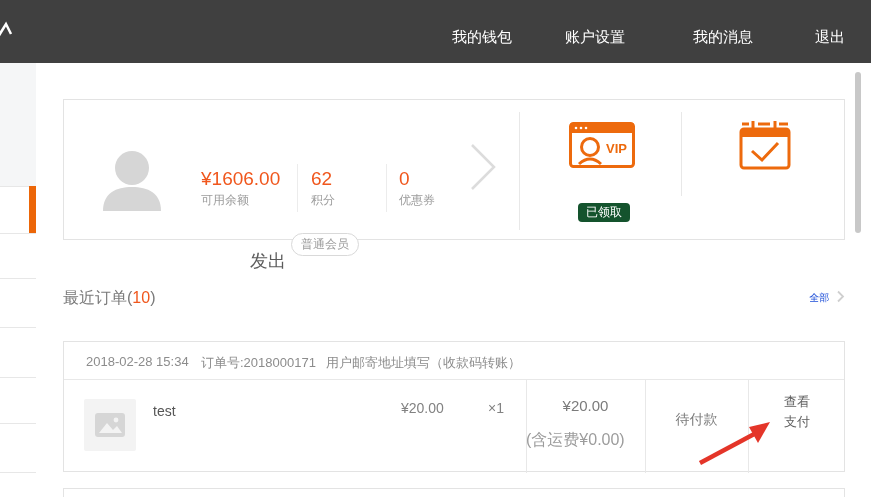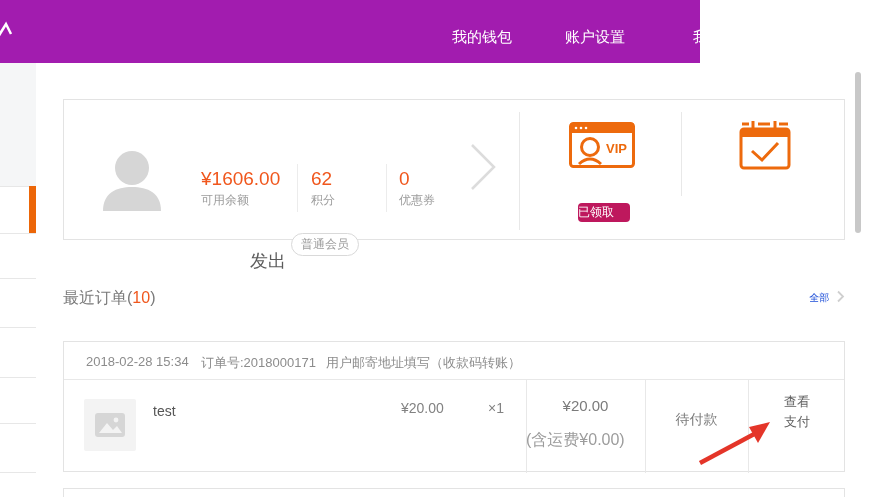--- a/index.html
+++ b/index.html
@@ -2,21 +2,21 @@
 <html><head>
 <meta charset="utf-8">
 <style>
   * { margin:0; padding:0; box-sizing:border-box; }
   html,body { background:#fff; }
   body { font-family:"Liberation Sans","DejaVu Sans",sans-serif; }
   #screen { position:relative; width:871px; height:497px; background:#fff; overflow:hidden; }
   .abs { position:absolute; }
 
   
-  .topbar { left:0; top:0; width:700px; height:63px; background:#a21caf; }
+  .topbar { left:0; top:0; width:871px; height:63px; background:#404040; }
   .nav-item { top:28px; color:#fff; font-size:15px; cursor:pointer; white-space:nowrap; }
 
   
   .side-gray { left:0; top:63px; width:36px; height:123px; background:#f5f6f7; }
   .side-row { left:0; width:36px; background:#fff; cursor:pointer; }
   .side-div { left:0; width:36px; height:1px; background:#e7e7e7; }
   .side-active { left:29px; top:186px; width:7px; height:47px; background:#ec6608; }
 
   
   .scroll-thumb { left:855px; top:72px; width:6px; height:161px; background:#c8c8c8; border-radius:3px; cursor:pointer; }
@@ -26,21 +26,21 @@
   .profile-card { left:63px; top:99px; width:782px; height:141px; }
 
   .username { left:186px; top:129px; font-size:18px; color:#5b5b5b;margin-top:20px; }
   .badge { left:227px; top:133px; font-size:12px; color:#9c9c9c; border:1px solid #d9d9d9; border-radius:12px; padding:2px 9px; background:#fff; }
 
   .stat-val { font-size:19px; line-height:21px; color:#f0571d; word-break:break-all; }
   .stat-lbl { font-size:12px; color:#9c9c9c; margin-top:3px; }
   .vdiv { width:1px; background:#ececec; }
 
   .vip-title { left:518px; top:176px; width:162px; text-align:center; font-size:14px; color:#8a8a8a; }
-  .vip-btn { left:577px; top:202px; width:52px; height:19px; background:#be185d; border-radius:4px; color:#fff; font-size:12px; line-height:19px; cursor:pointer; }
+  .vip-btn { left:577px; top:202px; width:52px; height:19px; background:#14532d; border-radius:4px; color:#fff; font-size:12px; text-align:center; line-height:19px; cursor:pointer; }
 
   
   .sec-title { left:63px; top:288px; font-size:16px; color:#7a7a7a; }
   .sec-title .cnt { color:#f0571d; }
   .all-link { top:290px; right:26px; font-size:10px; color:#1d4ed8; cursor:pointer; }
 
   .order-card { left:63px; top:341px; width:782px; height:131px; }
   .order-head { position:absolute; left:0; top:0; width:100%; height:38px; border-bottom:1px solid #e8e8e8; }
   .oh-txt { top:12px; font-size:13px; color:#8c8c8c; white-space:nowrap; }
   .cell-div { top:38px; height:93px; width:1px; background:#e8e8e8; }

